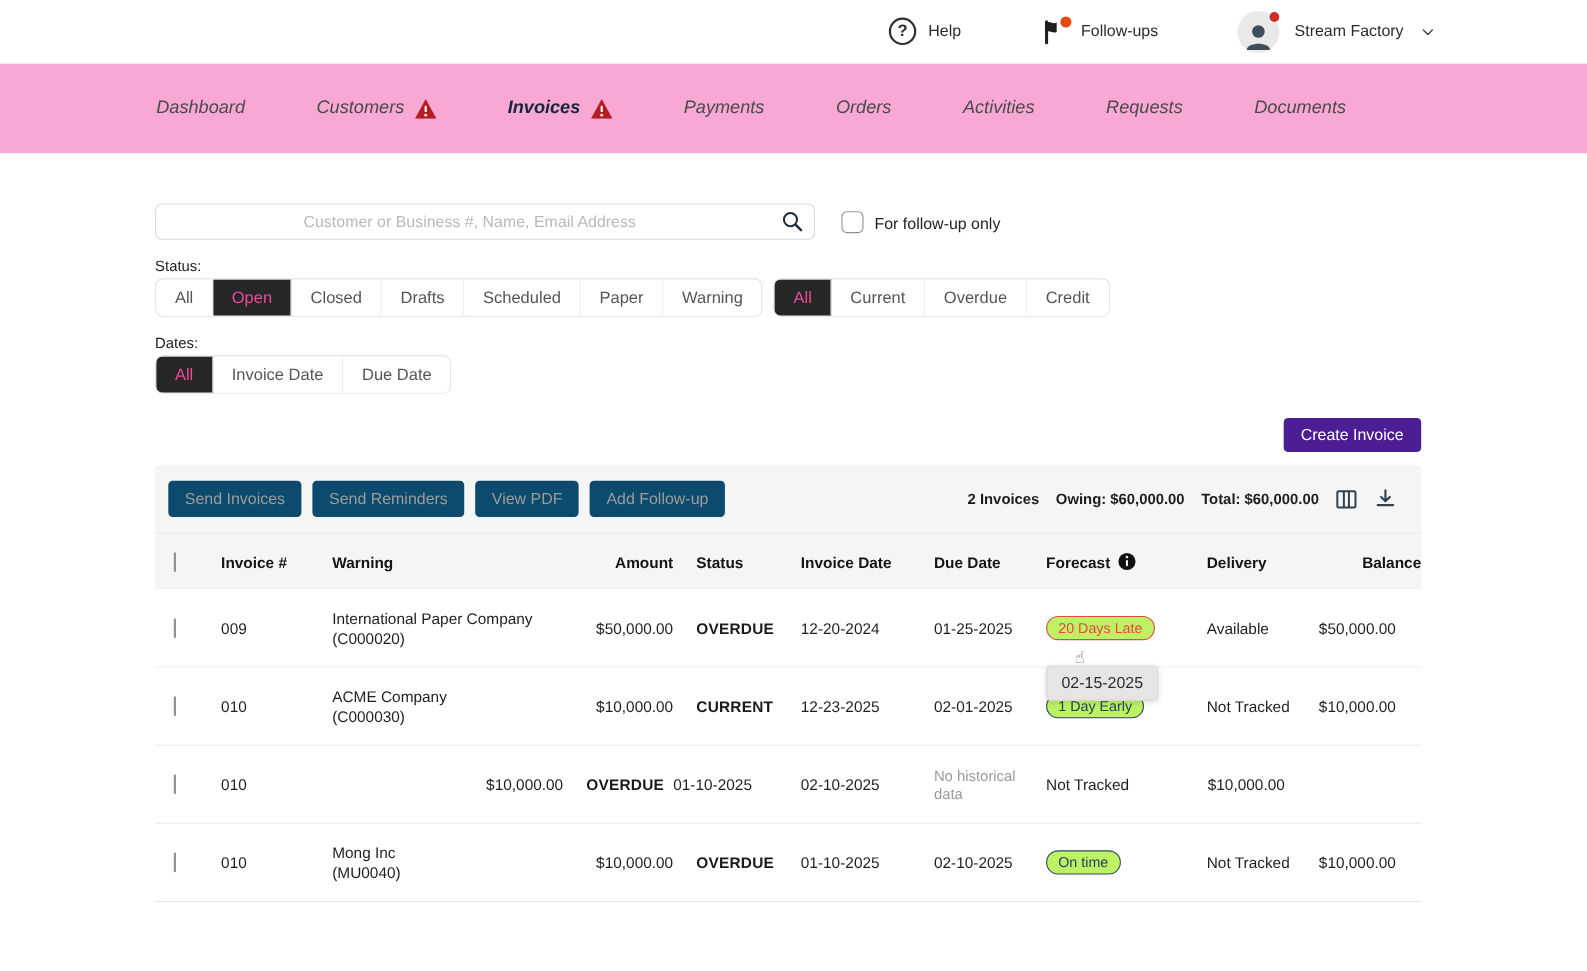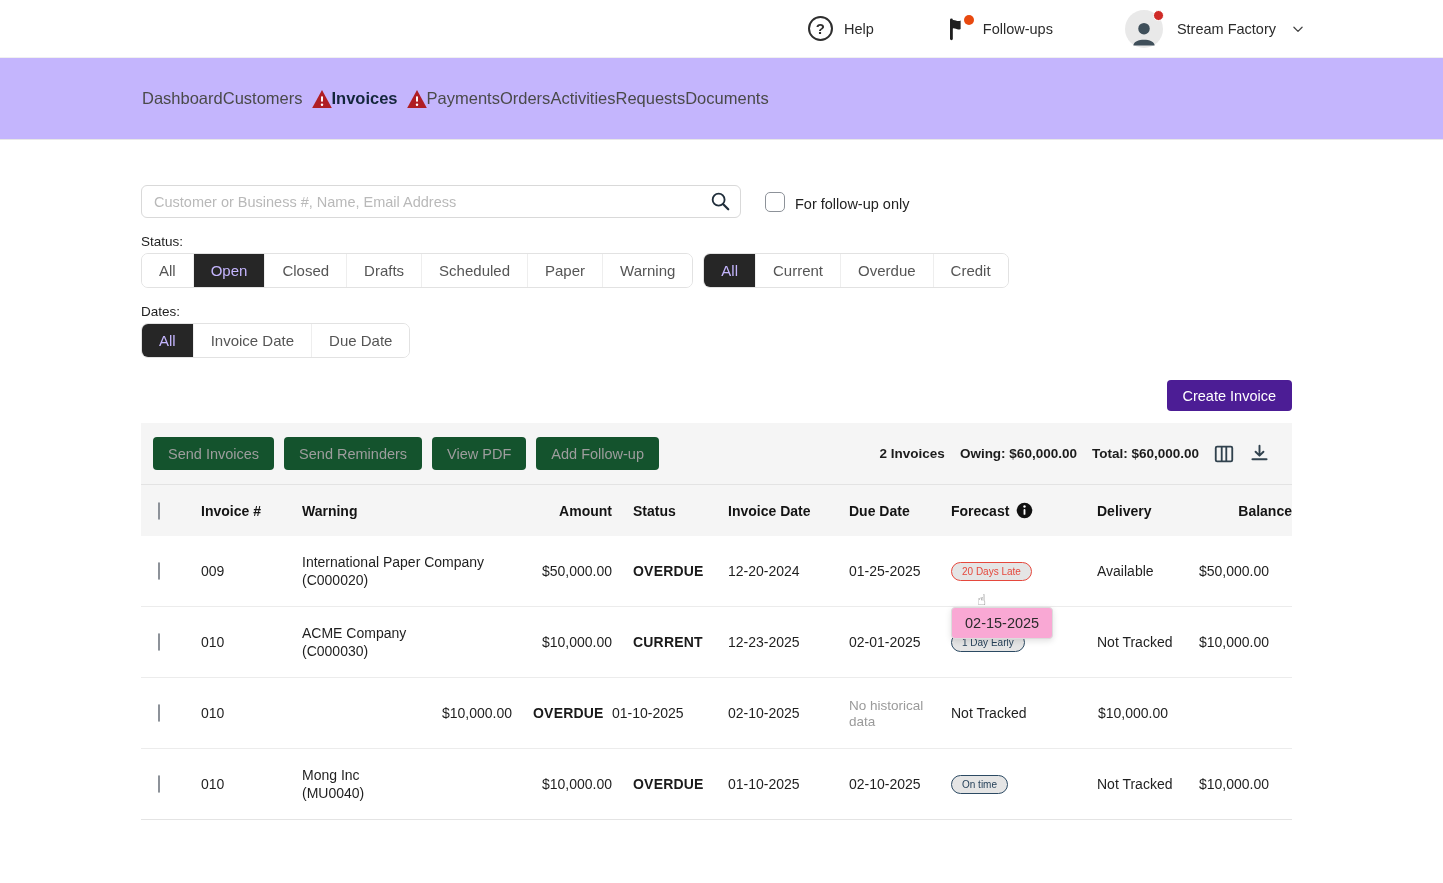--- a/index.html
+++ b/index.html
@@ -18,61 +18,61 @@
   .flag-wrap { position:relative; width:26px; height:26px; }
   .dot { position:absolute; border-radius:50%; }
   .flag-dot { width:10px; height:10px; background:#e8490f; top:-1px; right:-2px; }
   .avatar { position:relative; width:38px; height:38px; border-radius:50%;
     background:#e9e9e9; display:flex; align-items:flex-end; justify-content:center;
     overflow:visible; margin-right:3px; }
   .avatar-dot { width:11px; height:11px; background:#cf2b27; top:0; right:-1px; border:1.5px solid #fff; }
   .chev { margin-left:4px; }
 
   
-  .navbar { height:82px; display:flex; align-items:center; 
-    padding-left:142px; border-bottom:1px solid #e7e7e7; background:#c4b5fd; }
+  .navbar { height:82px; display:flex; align-items:center; gap:65px;
+    padding-left:142px; border-bottom:1px solid #e7e7e7; background:#f9a8d4;font-style:italic; }
   .nav-item { display:flex; align-items:center; gap:9px; font-size:16.5px;
     color:#4a4a4a; cursor:pointer; }
   .nav-item.active { color:#14263c; font-weight:bold; }
   .warn-icon { width:20px; height:18px; display:inline-block; }
 
   
   .content { padding:0 151px 0 141px; }
   .search-row { margin-top:45px; display:flex; align-items:center; }
   .search-box { position:relative; width:600px; }
   .search-input { width:100%; height:33px; border:1px solid #d9d9d9; border-radius:6px;
     padding:0 40px 0 12px; font-size:14.5px; color:#333; outline:none;
-    font-family:"Liberation Sans", sans-serif; }
+    font-family:"Liberation Sans", sans-serif;text-align:center; }
   .search-input::placeholder { color:#b9b9b9; }
   .search-btn { position:absolute; right:10px; top:5px; background:none; border:none; cursor:pointer; }
   .chk-row { display:flex; align-items:flex-end; gap:10px; margin-left:24px; cursor:pointer; }
   .checkbox { width:20px; height:20px; border:1.6px solid #8d9299; border-radius:5px; background:#fff; }
   .chk-label { font-size:14.5px; color:#222; }
 
   .filter-label { font-size:13.5px; color:#222; margin:16px 0 4px; }
   .btn-row { display:flex; }
   .seg-group { display:flex; border:1px solid #e2e2e2; border-radius:7px; background:#fff; overflow:hidden; }
   .seg-group + .seg-group { margin-left:10px; }
   .seg-btn { padding:0 17px; height:33px; display:flex; align-items:center; font-size:15px;
     color:#555; background:#fff; border:none; border-right:1px solid #eee; cursor:pointer;
     font-family:"Liberation Sans", sans-serif; }
   .seg-btn:last-child { border-right:none; }
-  .seg-btn.selected { background:#262626; color:#c4b5fd; }
+  .seg-btn.selected { background:#262626; color:#ec4899; }
 
   .create-row { display:flex; justify-content:flex-end; margin-top:22px; }
   .create-btn { background:#4c1d95; color:#fff; font-size:14.5px; border:none;
     border-radius:4px; padding:0 16px; height:31px; cursor:pointer;
     font-family:"Liberation Sans", sans-serif; }
 
   
   .panel { margin-top:12px; border-radius:3px 3px 0 0; overflow:visible; }
   .panel-head { background:#f5f5f5; }
   .toolbar { display:flex; align-items:center; height:62px; padding:0 22px 0 12px;
     border-bottom:1px solid #e3e3e3; }
-  .tb-btn { background:#14532d; color:#9d9d9d; font-size:14.5px; border:none;
+  .tb-btn { background:#0c4a6e; color:#9d9d9d; font-size:14.5px; border:none;
     border-radius:4px; height:33px; padding:0 15px; margin-right:10px;
     font-family:"Liberation Sans", sans-serif; cursor:not-allowed; }
   .toolbar-right { margin-left:auto; display:flex; align-items:center; gap:14px; }
   .summary { display:flex; gap:15px; font-size:13.5px; font-weight:bold; color:#1c1c1c; }
   .icon-btn { background:none; border:none; cursor:pointer; padding:0; display:flex; }
 
   .grid { display:grid;
     grid-template-columns:60px 101px 210px 100px 116px 121px 102px 146px 94px 1fr;
     align-items:center; }
   .thead { height:51px; font-size:14px; font-weight:bold; color:#141414; background:#f5f5f5; }
@@ -80,29 +80,29 @@
   .cell-right { text-align:right; }
   .thead .cell-right { padding-right:0; }
   .balance-cell { padding-right:23px; }
   .forecast-head { display:flex; align-items:center; gap:7px; }
 
   .trow { height:71px; font-size:14px; color:#1f1f1f; border-bottom:1px solid #ececec;
     background:#fff; }
   .trow:last-child { border-bottom:1px solid #e4e4e4; }
   .cust { line-height:18px; }
   .status-val { font-weight:bold; color:#1a1a1a; letter-spacing:.2px; }
-  .pill { display:inline-block; border-radius:12px; padding:2.5px 10px 3px; font-size:10px;
-    background:#e5e5e5; white-space:nowrap; cursor:pointer; }
+  .pill { display:inline-block; border-radius:12px; padding:2.5px 10px 3px; font-size:13px;
+    background:#bef264; white-space:nowrap; cursor:pointer; }
   .pill-late { border:1.5px solid #e5483d; color:#e5483d; }
   .pill-dark { border:1.5px solid #2c4a63; color:#27425a; }
   .muted { color:#9a9a9a; font-size:13.5px; }
   .forecast-cell { position:relative; }
   .cursor-glyph { position:absolute; left:26px; top:29px; font-size:15px; color:#6b6b6b;
     font-family:"DejaVu Sans", sans-serif; text-shadow:0 0 2px #fff; }
-  .tooltip { position:absolute; left:0; top:45px; background:#f9a8d4; border:1px solid #dcdcdc;
+  .tooltip { position:absolute; left:0; top:45px; background:#e5e5e5; border:1px solid #dcdcdc;
     border-radius:4px; padding:7px 13px; font-size:14.5px; color:#2b2b2b;
     box-shadow:0 2px 6px rgba(0,0,0,.12); z-index:5; white-space:nowrap; }
 </style>
 </head>
 <body>
 
 <header class="topbar">
   <div class="topbar-item">
     <span class="help-circle">?</span>
     <span class="topbar-label">Help</span>

